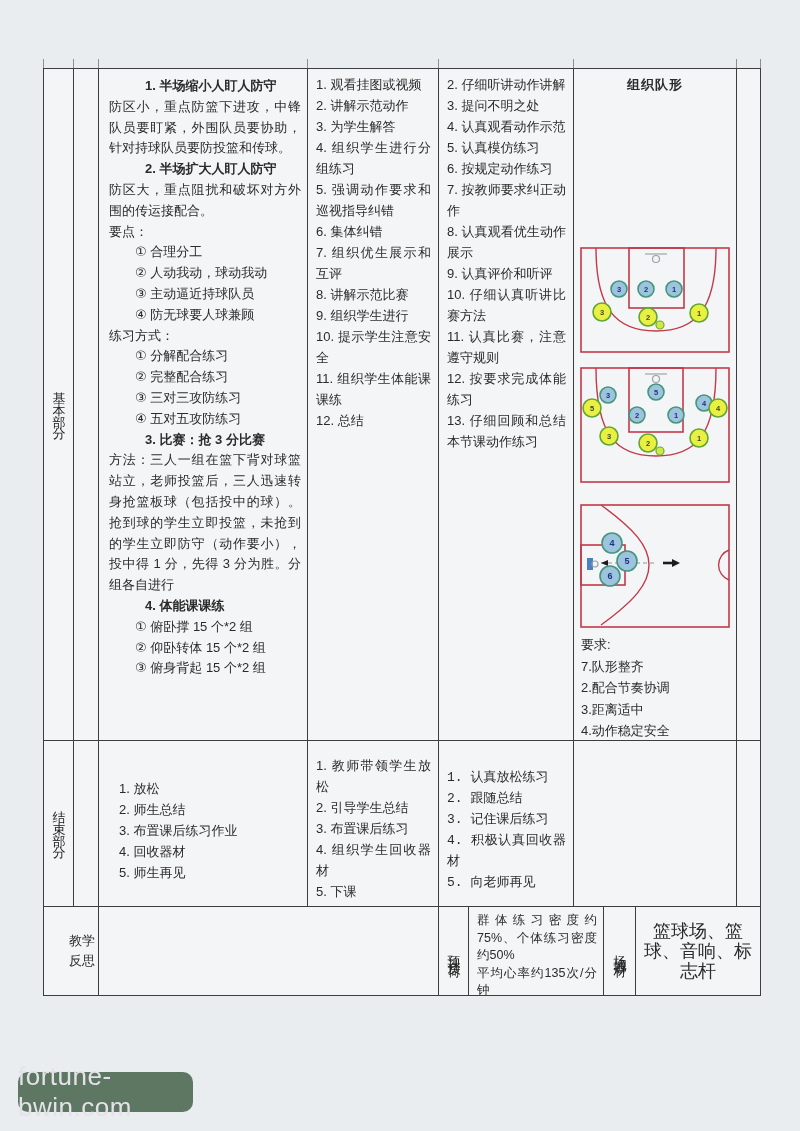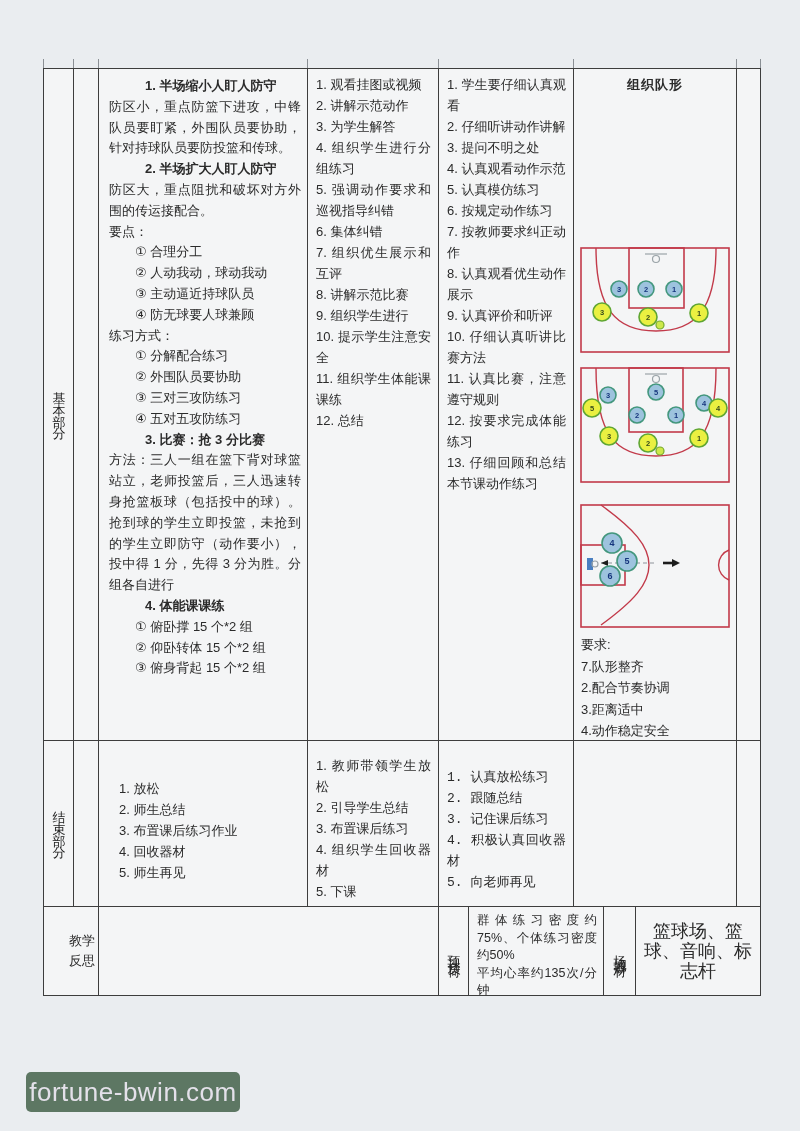--- a/index.html
+++ b/index.html
@@ -47,23 +47,23 @@
   .endlist3{padding-top:26px;font-family:Liberation Mono, monospace;}
   .formation{font-size:13px;}
   .ftitle{font-weight:bold;text-align:center;margin-top:7px;letter-spacing:1px;}
   .diag{position:absolute;left:5px;}
   .req{position:absolute;left:7px;top:565px;font-size:13px;line-height:21.5px;}
   .loadtext{padding:5px 6px 0 8px;font-size:12.5px;line-height:17.5px;text-align:justify;}
   .equip{display:flex;align-items:center;justify-content:center;text-align:center;
          font-size:18px;line-height:20px;padding:0 8px;}
   .reflect{font-size:13px;line-height:20px;width:32px;text-align:center;word-break:break-all;}
   .watermark{
-    position:absolute;left:18px;top:1072px;width:214px;height:40px;
-    border-radius:5px;display:flex;align-items:center;justify-content:center;
-    font-size:26px;color:#e4e1ea;letter-spacing:0.5px;margin-left:8px;
+    position:absolute;left:18px;top:1072px;width:175px;height:40px;
+    border-radius:10px;display:flex;align-items:center;justify-content:center;
+    font-size:26px;color:#e4e1ea;letter-spacing:0.5px;
   }
   
   svg .court{fill:none;stroke:#c23a4a;stroke-width:1.6;}
   svg .thin{fill:none;stroke:#c23a4a;stroke-width:1.4;}
   svg .rim{fill:none;stroke:#9aa3a8;stroke-width:1.2;}
   svg g.pb circle{fill:#9dc3de;stroke:#43977d;stroke-width:1.6;}
   svg g.pb text{fill:#16357d;font-size:7.5px;font-weight:bold;text-anchor:middle;}
   svg g.py circle{fill:#eaf041;stroke:#5fa633;stroke-width:1.6;}
   svg g.py text{fill:#35491c;font-size:7.5px;font-weight:bold;text-anchor:middle;}
   svg g.big text{font-size:9px;}
@@ -96,21 +96,21 @@
         <div class="line p">防区小，重点防篮下进攻，中锋队员要盯紧，外围队员要协助，针对持球队员要防投篮和传球。</div>
         <div class="line b">2.  半场扩大人盯人防守</div>
         <div class="line p">防区大，重点阻扰和破坏对方外围的传运接配合。</div>
         <div class="line p">要点：</div>
         <div class="line c">①  合理分工</div>
         <div class="line c">②  人动我动，球动我动</div>
         <div class="line c">③  主动逼近持球队员</div>
         <div class="line c">④  防无球要人球兼顾</div>
         <div class="line p">练习方式：</div>
         <div class="line c">①  分解配合练习</div>
-        <div class="line c">②  外围队员要协助</div>
+        <div class="line c">②  完整配合练习</div>
         <div class="line c">③  三对三攻防练习</div>
         <div class="line c">④  五对五攻防练习</div>
         <div class="line b">3.  比赛：抢 3 分比赛</div>
         <div class="line p">方法：三人一组在篮下背对球篮站立，老师投篮后，三人迅速转身抢篮板球（包括投中的球）。抢到球的学生立即投篮，未抢到的学生立即防守（动作要小），投中得 1 分，先得 3 分为胜。分组各自进行</div>
         <div class="line b">4.  体能课课练</div>
         <div class="line c">①  俯卧撑 15 个*2 组</div>
         <div class="line c">②  仰卧转体 15 个*2 组</div>
         <div class="line c">③  俯身背起 15 个*2 组</div>
       </div>
 
@@ -125,21 +125,20 @@
         <div class="line">7.  组织优生展示和互评</div>
         <div class="line">8.  讲解示范比赛</div>
         <div class="line">9.  组织学生进行</div>
         <div class="line">10. 提示学生注意安全</div>
         <div class="line">11. 组织学生体能课课练</div>
         <div class="line">12. 总结</div>
       </div>
 
     <div class="cell cE numlist">
 
-    <div class="line">1.  学生要仔细认真观看</div>
         <div class="line">2.  仔细听讲动作讲解</div>
         <div class="line">3.  提问不明之处</div>
         <div class="line">4.  认真观看动作示范</div>
         <div class="line">5.  认真模仿练习</div>
         <div class="line">6.  按规定动作练习</div>
         <div class="line">7.  按教师要求纠正动作</div>
         <div class="line">8.  认真观看优生动作展示</div>
         <div class="line">9.  认真评价和听评</div>
         <div class="line">10. 仔细认真听讲比赛方法</div>
         <div class="line">11. 认真比赛，注意遵守规则</div>

